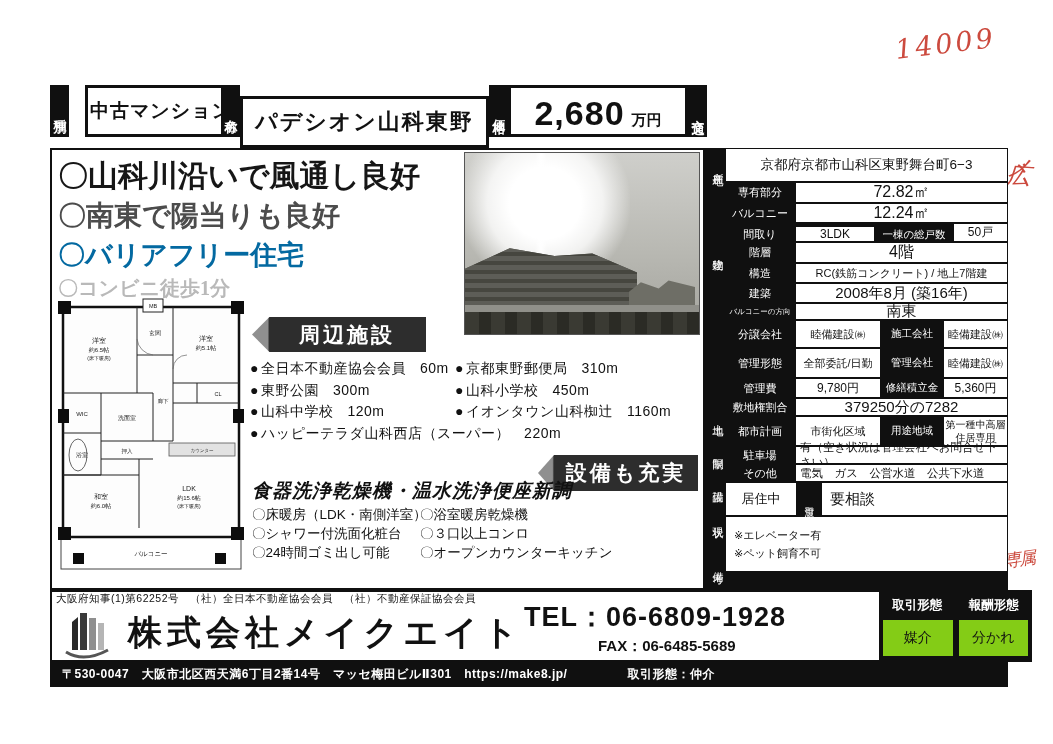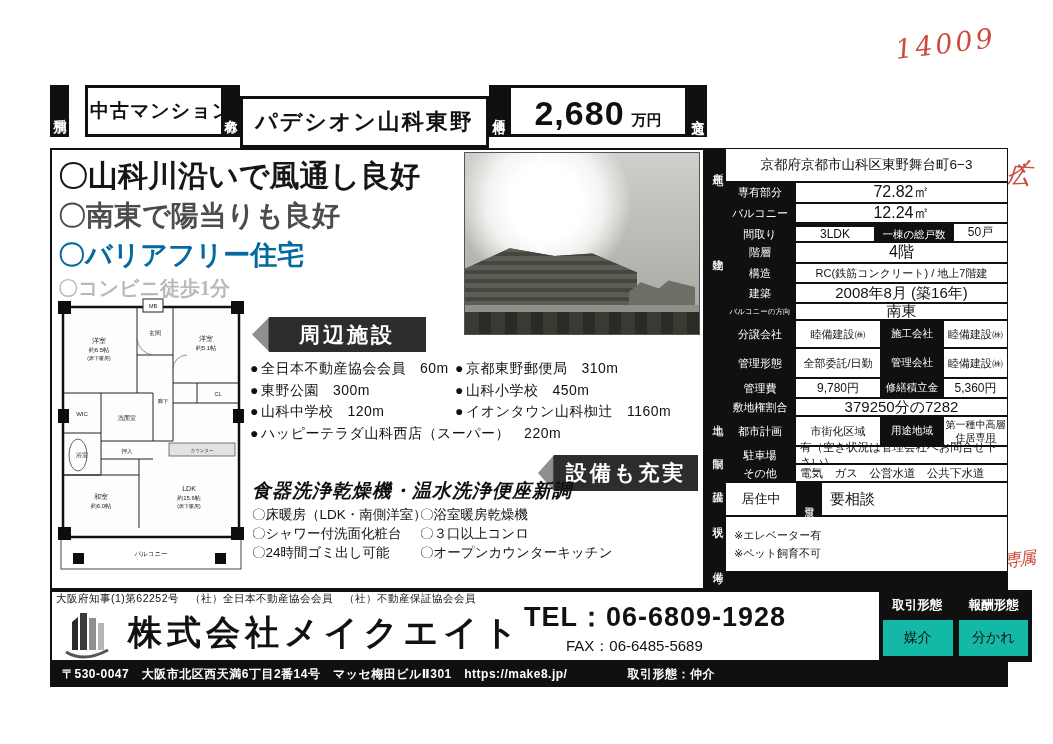--- a/index.html
+++ b/index.html
@@ -80,26 +80,26 @@
   .sval { flex:1; background:#fff; margin:1px; display:flex; align-items:center; justify-content:center; font-size:12px; }
   .sval-lg { font-size:15px; }
   .sval-xl { font-size:16px; }
 
   
   .footer-box { position:absolute; left:50px; top:590px; width:958px; height:72px; border:2px solid #101010; background:#fff; }
   .license { position:absolute; left:56px; top:592px; font-size:10.5px; letter-spacing:0.5px; }
   .logo { position:absolute; left:62px; top:606px; }
   .company { position:absolute; left:128px; top:610px; font-size:34px; font-weight:bold; letter-spacing:5px; }
   .tel { position:absolute; left:524px; top:599px; font-size:27px; font-weight:bold; letter-spacing:1px; }
-  .fax { position:absolute; left:566px; top:637px; font-size:15px; font-weight:normal; }
+  .fax { position:absolute; left:598px; top:637px; font-size:15px; font-weight:bold; }
   .deal-block { position:absolute; left:855px; top:590px; width:153px; height:72px; background:#101010;margin-left:24px; }
   .deal-headers { display:flex; height:30px; }
   .deal-headers span { flex:1; color:#fff; font-size:12.5px; font-weight:bold; display:flex; align-items:center; justify-content:center; }
   .deal-values { display:flex; height:36px; padding:0 4px; gap:6px; }
-  .deal-values span { flex:1; background:#14b8a6; display:flex; align-items:center; justify-content:center; font-size:14px; }
+  .deal-values span { flex:1; background:#84cc16; display:flex; align-items:center; justify-content:center; font-size:14px; }
   .addr-bar { position:absolute; left:50px; top:662px; width:958px; height:25px; background:#101010; color:#fff;
               display:flex; align-items:center; font-size:12px; font-weight:bold; padding-left:12px; letter-spacing:0.5px; }
   .addr-bar .deal-note { margin-left:60px; }
 
   
   .hand { position:absolute; color:#cc4a3e; font-family:"DejaVu Serif",serif; font-style:italic; }
   .hand-docnum { left:895px; top:28px; font-size:27px; transform:rotate(-7deg); letter-spacing:3px; }
   .hand-side { left:1008px; top:142px; font-size:24px; writing-mode:vertical-rl; text-orientation:upright; transform:rotate(4deg); line-height:1; }
   .hand-corner { left:1004px; top:548px; font-size:17px; transform:rotate(-8deg); letter-spacing:-2px; }
 </style>

